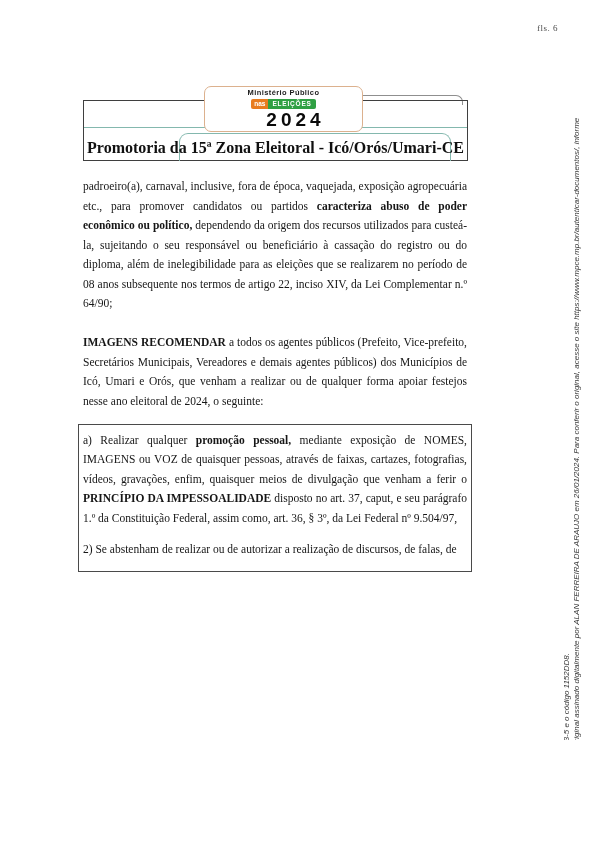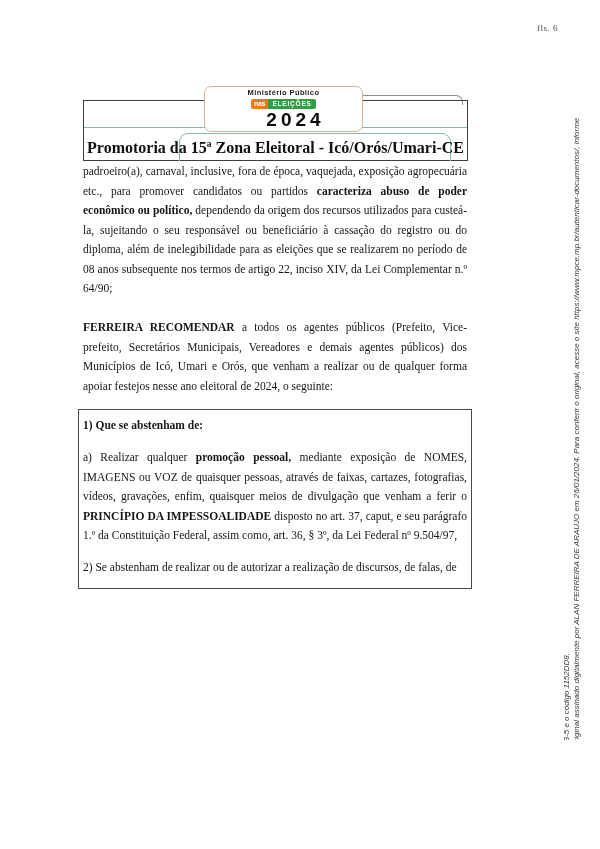--- a/index.html
+++ b/index.html
@@ -53,21 +53,21 @@
     background:#2fa043; color:#fff; font-weight:bold; font-size:6.5px;
     padding:1px 4px; letter-spacing:.8px; border-radius:0 2px 2px 0; line-height:1.2;
   }
   .logo-year {
     font-weight:bold; font-size:19px; letter-spacing:4px; text-indent:4px;
     line-height:1; color:#0a0a0a; margin-top:1px;margin-left:20px;
   }
 
   
   .content {
-    position:absolute; left:83px; top:162px; width:384px;
+    position:absolute; left:83px; top:177px; width:384px;
     font-size:11.5px; line-height:19.5px; color:#161616; text-align:justify;
   }
   .content p { margin:0 0 19.5px 0; }
   .content b { font-weight:bold; }
 
   .rec-box {
     border:1px solid #4a4a4a;
     margin:-7px -5px 0 -5px;
     padding:6px 4px 0 4px;
   }
@@ -106,24 +106,23 @@
       <span class="badge-eleicoes">ELEIÇÕES</span>
     </div>
     <div class="logo-year">2024</div>
   </div>
 
   <div class="content">
 
     <p><span>padroeiro(a), carnaval, inclusive, fora de época, vaquejada, exposição agropecuária etc., para promover candidatos ou partidos </span><b>caracteriza abuso de poder econômico ou político,</b><span> dependendo da origem dos recursos utilizados para custeá-la, sujeitando o seu responsável ou beneficiário à cassação do registro ou do diploma, além de inelegibilidade para as eleições que se realizarem no período de 08 anos subsequente nos termos de artigo 22, inciso XIV, da Lei Complementar n.º 64/90;</span></p>
 
 
-    <p><b>FERREIRA RECOMENDAR</b><span> a todos os agentes públicos (Prefeito, Vice-prefeito, Secretários Municipais, Vereadores e demais agentes públicos) dos Municípios de Icó, Umari e Orós, que venham a realizar ou de qualquer forma apoiar festejos nesse ano eleitoral de 2024, o seguinte:</span></p>
+    <p><b>IMAGENS RECOMENDAR</b><span> a todos os agentes públicos (Prefeito, Vice-prefeito, Secretários Municipais, Vereadores e demais agentes públicos) dos Municípios de Icó, Umari e Orós, que venham a realizar ou de qualquer forma apoiar festejos nesse ano eleitoral de 2024, o seguinte:</span></p>
 
     <div class="rec-box">
-      <p class="box-heading">1) Que se abstenham de:</p>
       <p><span>a) Realizar qualquer </span><b>promoção pessoal,</b><span> mediante exposição de NOMES, IMAGENS ou VOZ de quaisquer pessoas, através de faixas, cartazes, fotografias, vídeos, gravações, enfim, quaisquer meios de divulgação que venham a ferir o </span><b>PRINCÍPIO DA IMPESSOALIDADE</b><span> disposto no art. 37, caput, e seu parágrafo 1.º da Constituição Federal, assim como, art. 36, § 3º, da Lei Federal nº 9.504/97,</span></p>
       <p class="box-item2">2) Se abstenham de realizar ou de autorizar a realização de discursos, de falas, de</p>
     </div>
 
   </div>
 
   <div class="side-note">
     <div class="side-line">o processo 09.2024.00000513-5 e o código 1152DD8.</div>
     <div class="side-line">Este documento é cópia do original assinado digitalmente por ALAN FERREIRA DE ARAUJO em 26/01/2024. Para conferir o original, acesse o site https://www.mpce.mp.br/autenticar-documentos/, informe</div>
   </div>

